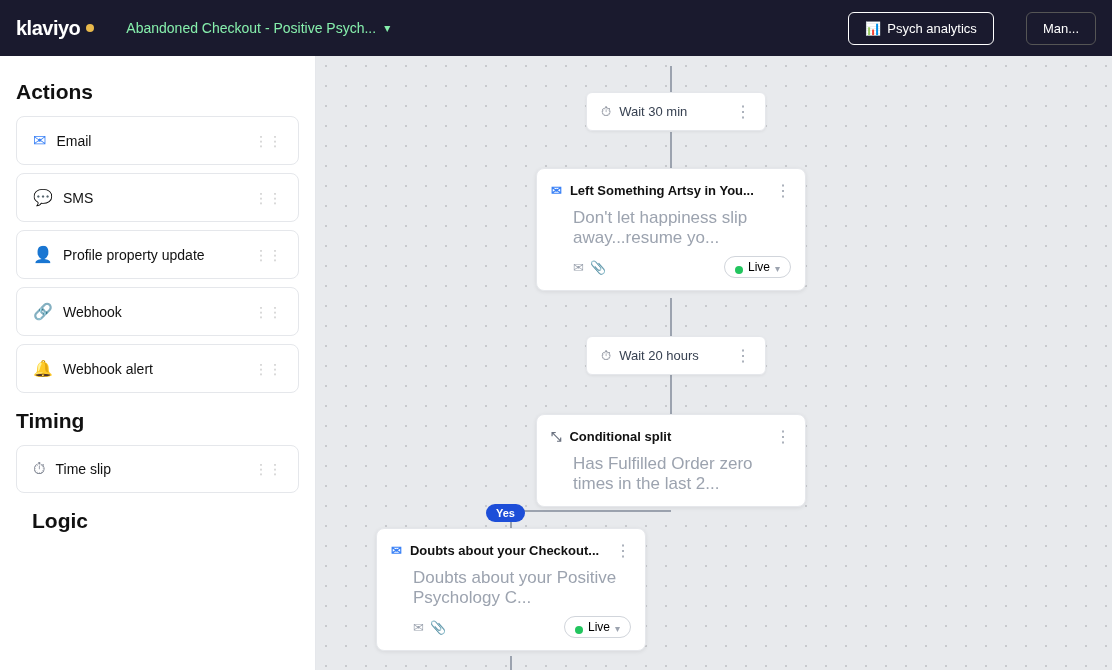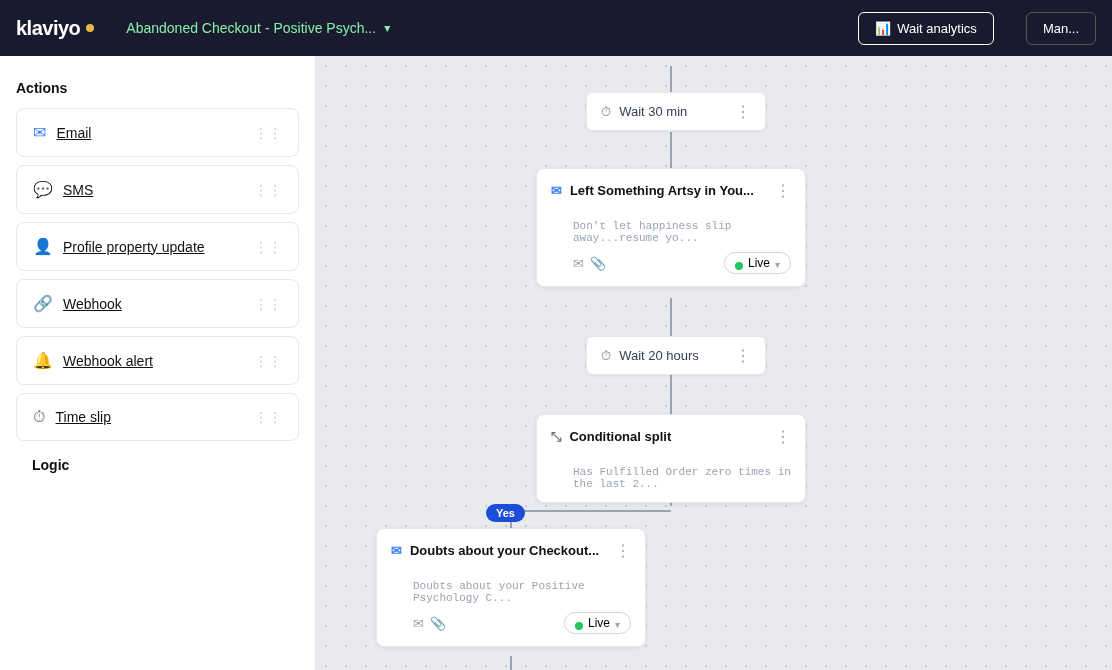--- a/index.html
+++ b/index.html
@@ -77,21 +77,21 @@
     
     .sidebar {
       width: 316px;
       background: white;
       border-right: 1px solid #e5e7eb;
       overflow-y: auto;
       flex-shrink: 0;
       padding: 16px;
     }
     .sidebar-section-title {
-      font-size: 14px;
+      font-size: 21px;
       font-weight: 700;
       color: #111;
       margin-bottom: 12px;
       margin-top: 8px;
     }
     .sidebar-item {
       display: flex;
       align-items: center;
       padding: 14px 16px;
       border: 1px solid #e5e7eb;
@@ -103,21 +103,20 @@
     }
     .sidebar-item-left {
       display: flex;
       align-items: center;
       gap: 10px;
     }
     .sidebar-item-label {
       font-size: 14px;
       font-weight: 500;
       color: #111;
-      text-decoration: underline;
     }
     .drag-icon {
       color: #ccc;
       font-size: 14px;
       cursor: grab;
     }
     
     .icon-email { color: #3b82f6; }
     .icon-sms { color: #3b82f6; }
     .icon-profile { color: #f97316; }
@@ -162,25 +161,24 @@
       font-size: 13px;
       font-weight: 600;
       color: #111;
     }
     .flow-node-menu {
       color: #9ca3af;
       cursor: pointer;
       font-size: 16px;
     }
     .flow-node-sub {
-      font-size: 11px;
+      font-size: 17px;
       color: #9ca3af;
-      margin-top: 20px;
+      margin-top: 8px;
       padding-left: 22px;
-      font-family: Liberation Mono, monospace;
     }
     .flow-node-footer {
       display: flex;
       align-items: center;
       justify-content: space-between;
       margin-top: 8px;
       padding-left: 22px;
     }
     .flow-node-icons {
       display: flex;
@@ -265,21 +263,21 @@
     <span class="logo-text">klaviyo</span>
       <span class="logo-dot"></span>
   </div>
   <div class="flow-title">
     <span>Abandoned Checkout - Positive Psych...</span>
     <span class="chevron">▾</span>
   </div>
   <div class="header-spacer"></div>
   <button class="header-btn header-btn-analytics">
     <span>📊</span>
-    <span>Wait analytics</span>
+    <span>Psych analytics</span>
   </button>
   <button class="header-btn header-btn-manage">
     <span>Man...</span>
   </button>
 </div>
 
 <div class="main-layout">
 
   <div class="sidebar">
     <div class="sidebar-section-title">Actions</div>
@@ -317,20 +315,21 @@
     </div>
 
     <div class="sidebar-item">
       <div class="sidebar-item-left">
         <span class="icon-alert">🔔</span>
         <span class="sidebar-item-label">Webhook alert</span>
       </div>
       <span class="drag-icon">⋮⋮</span>
     </div>
 
+    <div class="sidebar-section-title" style="margin-top:16px;">Timing</div>
 
     <div class="sidebar-item">
       <div class="sidebar-item-left">
         <span class="icon-time">⏱</span>
         <span class="sidebar-item-label">Time slip</span>
       </div>
       <span class="drag-icon">⋮⋮</span>
     </div>
 
     <div class="sidebar-section-title" style="margin-top:16px;margin-left:16px;">Logic</div>

